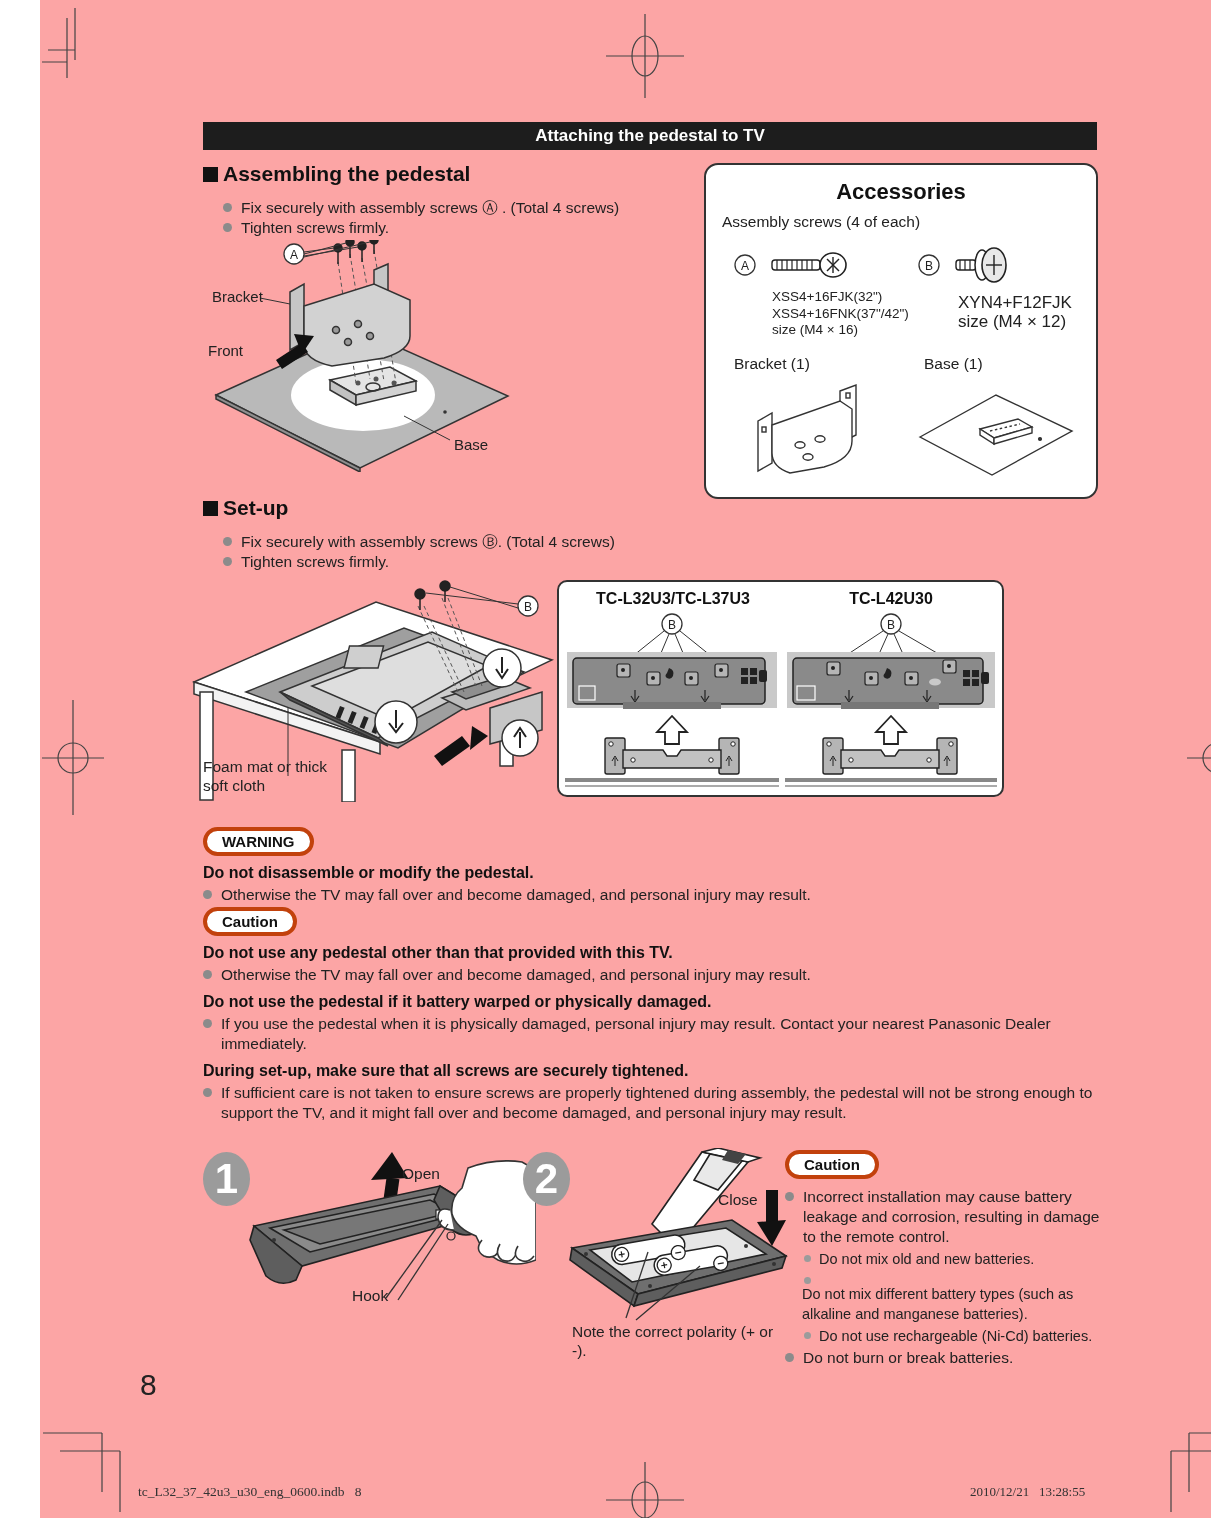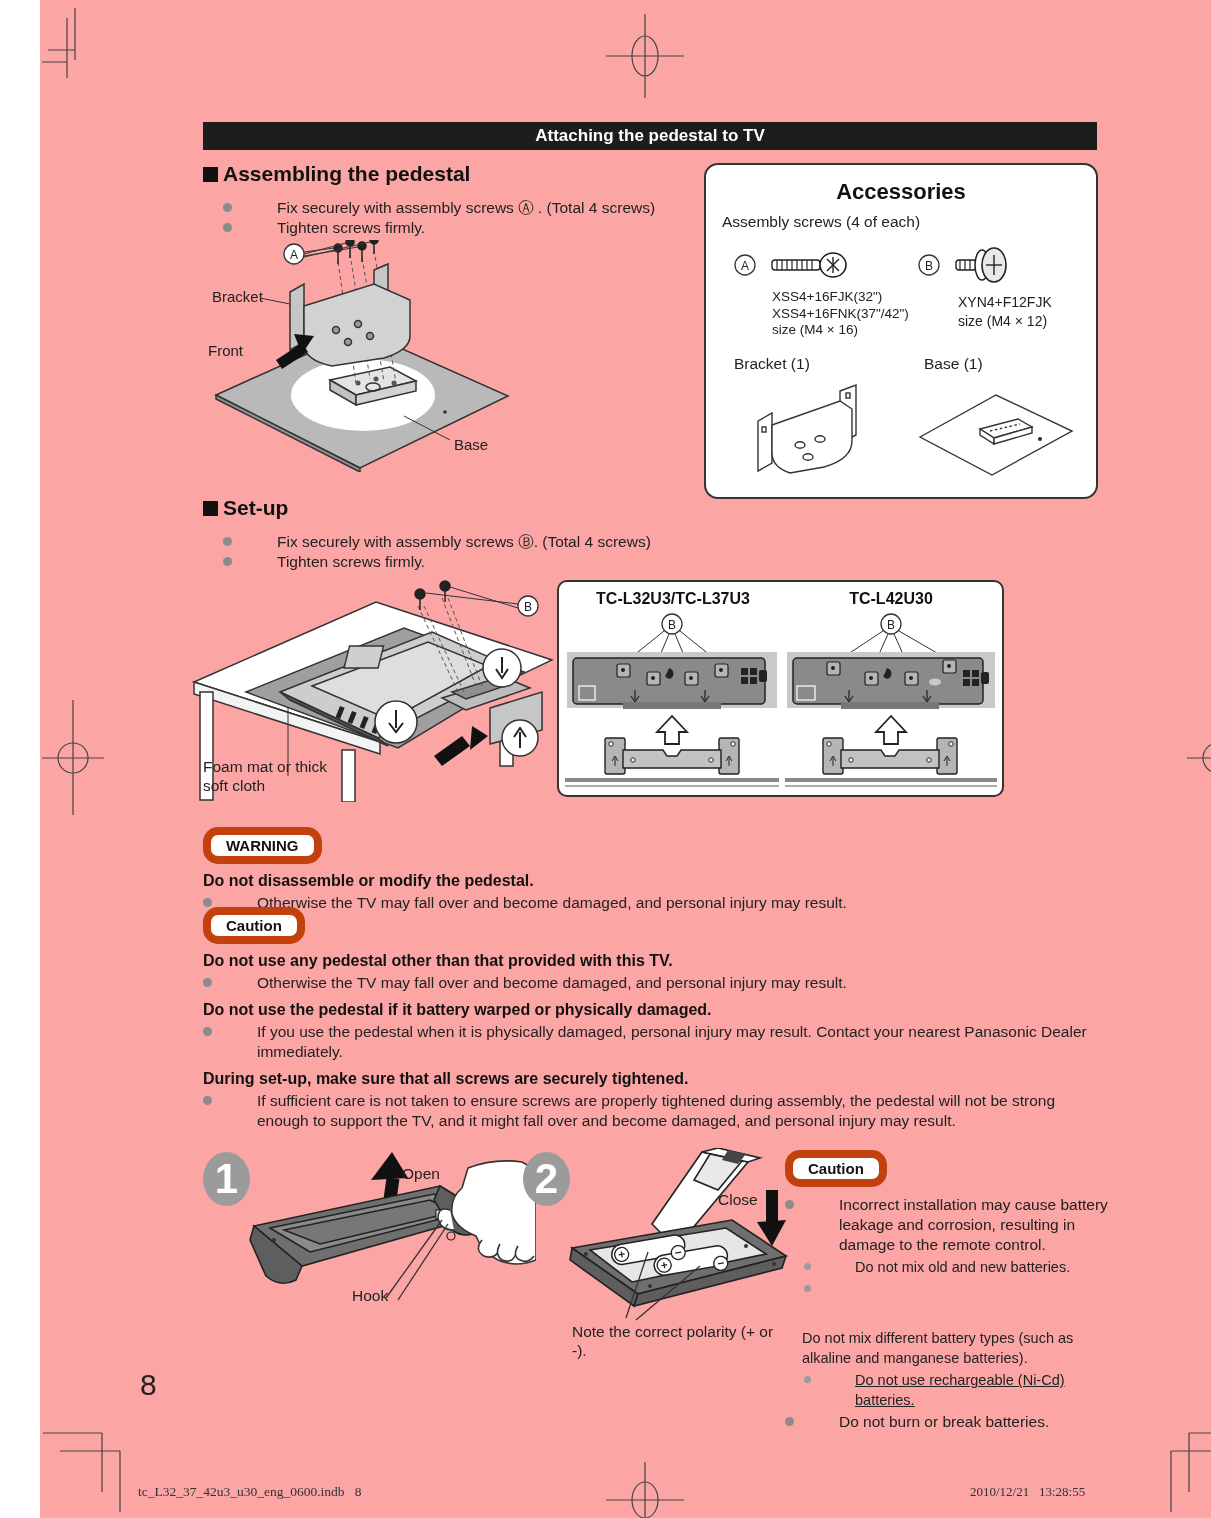--- a/index.html
+++ b/index.html
@@ -3,24 +3,24 @@
 <meta charset="utf-8">
 <style>
   html,body{margin:0;padding:0;background:#fff;}
   #page{position:relative;width:1211px;height:1518px;background:#fca5a5;
         font-family:"Liberation Sans","DejaVu Sans",sans-serif;color:#222;overflow:hidden;margin-left:40px;}
   .abs{position:absolute;}
   .bar{background:#1d1d1d;color:#fff;font-weight:bold;font-size:17px;
        display:flex;align-items:center;justify-content:center;height:28px;}
   .h-section{display:flex;align-items:center;font-weight:bold;font-size:21px;color:#111;}
   .sq{width:15px;height:15px;background:#111;display:inline-block;margin-right:5px;flex:none;}
-  .brow{display:flex;align-items:flex-start;font-size:15.5px;line-height:20px;gap:36px;}
+  .brow{display:flex;align-items:flex-start;font-size:15.5px;line-height:20px;}
   .dot{width:9px;height:9px;border-radius:50%;background:#8b8b8b;margin:5px 9px 0 0;flex:none;}
   .sdot{width:7px;height:7px;border-radius:50%;background:#9b9b9b;margin:6px 8px 0 2px;flex:none;}
-  .badge{display:inline-block;border:8px solid #c2410c;border-radius:15px;padding:0 15px;
+  .badge{display:inline-block;border:4px solid #c2410c;border-radius:15px;padding:0 15px;
          font-weight:bold;font-size:15px;line-height:21px;color:#111;background:#fff;}
   .boldline{font-weight:bold;font-size:16px;line-height:20px;color:#111;margin-top:7px;}
   .flow .brow{margin-top:2px;}
   .accbox{border:2px solid #333;border-radius:14px;background:#fff;}
   .modbox{border:2px solid #333;border-radius:10px;background:#fff;}
   .modtitle{font-weight:bold;font-size:16px;text-align:center;color:#111;}
   .stepnum{background:#9b9b9b;color:#fff;font-weight:bold;font-size:42px;
            width:47px;height:54px;border-radius:50%;display:flex;align-items:center;justify-content:center;}
   .small-label{font-size:15.5px;line-height:19px;color:#222;}
   .pre{white-space:pre;}
@@ -181,21 +181,21 @@
         <line x1="78" y1="12" x2="78" y2="32"></line>
           <line x1="70" y1="22" x2="86" y2="22"></line>
       </g>
     </svg>
 
     <div class="abs" style="left:66px;top:124px;font-size:13.5px;line-height:16.5px;">
       <div>XSS4+16FJK(32")</div>
       <div>XSS4+16FNK(37"/42")</div>
       <div>size (M4 × 16)</div>
     </div>
-    <div class="abs" style="left:252px;top:128px;font-size:14px;line-height:19px;">
+    <div class="abs" style="left:252px;top:128px;font-size:17px;line-height:19px;">
       <div>XYN4+F12FJK</div>
       <div>size (M4 × 12)</div>
     </div>
 
     <div class="abs" style="left:28px;top:190px;font-size:15.5px;">Bracket (1)</div>
     <div class="abs" style="left:218px;top:190px;font-size:15.5px;">Base (1)</div>
 
     <svg class="abs" style="left:48px;top:218px" width="116" height="96" viewBox="0 0 116 96">
       <g fill="#fff" stroke="#333" stroke-width="1.4">
         <polygon points="4,38 18,30 18,80 4,88"></polygon>
@@ -541,21 +541,21 @@
     </div>
     <div style="margin-left:17px;">
       <div class="brow" style="font-size:14.5px;">
         <span class="sdot"></span>
         <span>Do not mix old and new batteries.</span>
       </div>
       <div class="brow" style="font-size:14.5px;flex-direction:column;">
         <span class="sdot"></span>
         <span>Do not mix different battery types (such as alkaline and manganese batteries).</span>
       </div>
-      <div class="brow" style="font-size:14.5px;text-decoration:underline;">
+      <div class="brow" style="font-size:14.5px;">
         <span class="sdot"></span>
         <span>Do not use rechargeable (Ni-Cd) batteries.</span>
       </div>
     </div>
     <div class="brow">
       <span class="dot"></span>
       <span>Do not burn or break batteries.</span>
     </div>
   </div>
 

